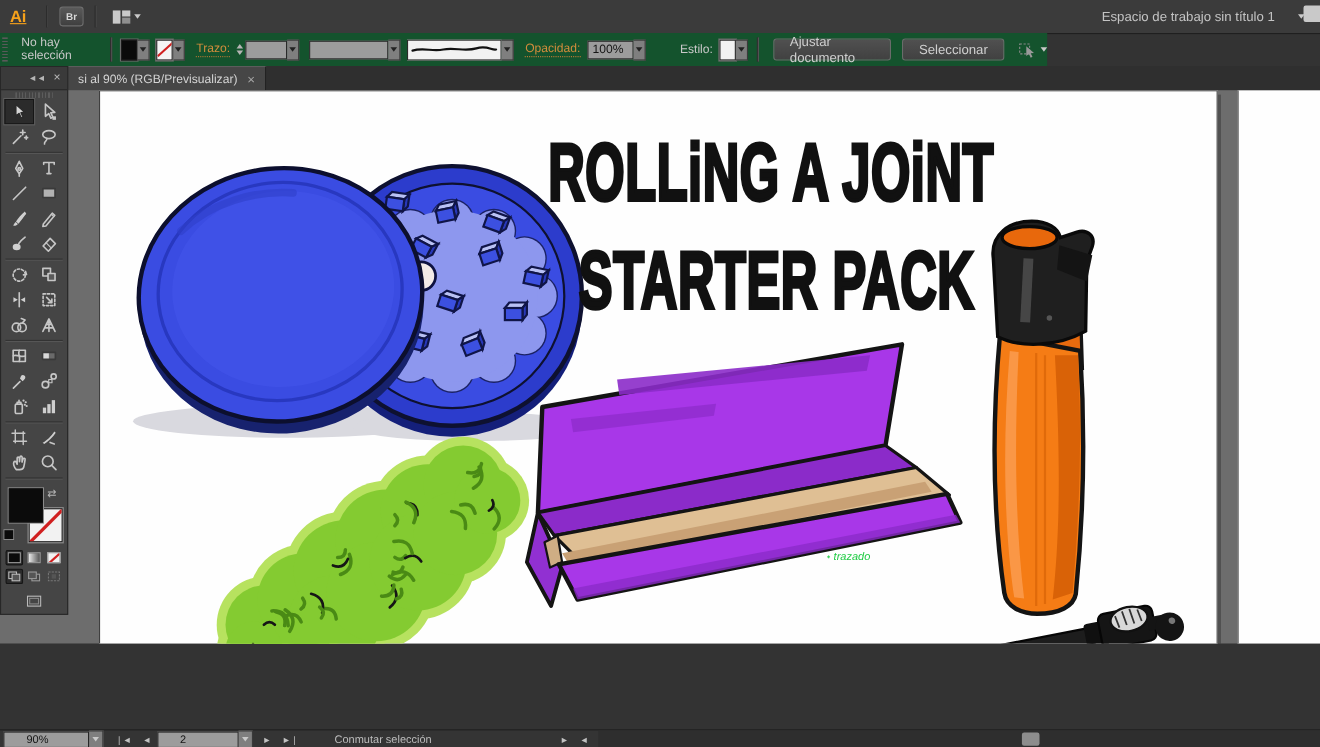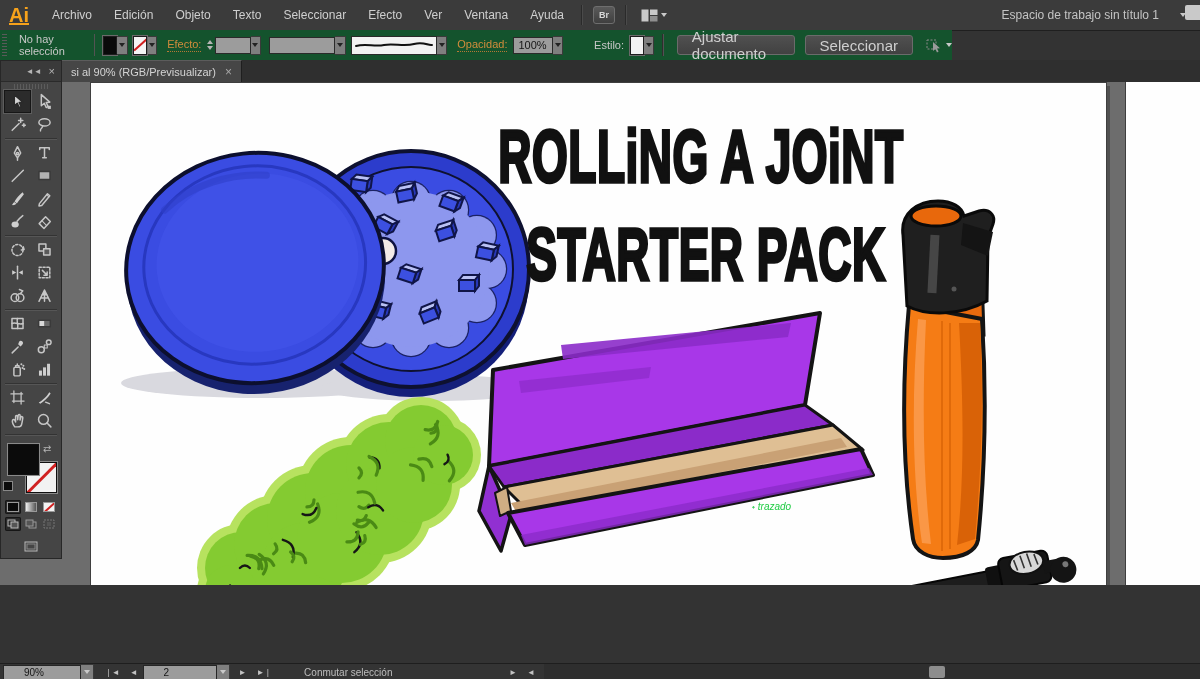--- a/index.html
+++ b/index.html
@@ -1,21 +1,21 @@
 <!DOCTYPE html>
 <html><head>
 <meta charset="utf-8">
 <style>
   html,body{margin:0;padding:0;background:#222;}
   .app{position:relative;width:1200px;height:679px;overflow:hidden;background:#333;
        font-family:"Liberation Sans",sans-serif;-webkit-font-smoothing:antialiased;}
   
   .menubar{position:absolute;left:0;top:0;width:1200px;height:30px;background:#3b3b3b;
            border-bottom:1px solid #1f1f1f;display:flex;align-items:center;color:#cfcfcf;font-size:12px;}
-  .ai-logo{color:#f7a21b;font-weight:bold;font-size:20px;padding:0 12px 0 9px;text-decoration:underline;}
+  .ai-logo{color:#f7a21b;font-weight:bold;font-size:15px;padding:0 12px 0 9px;text-decoration:underline;}
   .menu-item{padding:0 11px;cursor:default;}
   .mb-sep{width:1px;height:20px;background:#2a2a2a;border-right:1px solid #4a4a4a;margin:0 6px;}
   .br-btn{width:20px;height:16px;border:1px solid #6e6e6e;border-radius:3px;background:linear-gradient(#5a5a5a,#3f3f3f);
           font-size:9px;font-weight:bold;color:#d8d8d8;display:flex;align-items:center;justify-content:center;margin:0 4px;}
   .layout-btn{display:flex;align-items:center;gap:3px;margin:0 8px;}
   .caret{width:0;height:0;border-left:3.5px solid transparent;border-right:3.5px solid transparent;border-top:4px solid #c9c9c9;}
   .ws-switch{margin-left:auto;display:flex;align-items:center;gap:21px;padding:0 14px;color:#c4c4c4;}
   .win-min{position:absolute;right:0;top:5px;width:15px;height:15px;background:#c9c9c9;border-radius:2px 0 0 2px;}
   
   .controlbar{position:absolute;left:0;top:30px;width:952px;height:30px;background:#14532d;
@@ -31,21 +31,21 @@
       display:flex;align-items:center;justify-content:center;}
   .dd .caret{border-top-color:#222;}
   .field{height:15px;line-height:15px;background:#9c9c9c;color:#151515;border:1px solid #2a2a2a;padding:0 4px;}
   .stepper{display:flex;flex-direction:column;justify-content:center;gap:2px;margin-right:2px;}
   .stepper i{width:0;height:0;border-left:3.5px solid transparent;border-right:3.5px solid transparent;display:block;}
   .stepper .up{border-bottom:4px solid #b5b5b5;}
   .stepper .dn{border-top:4px solid #b5b5b5;}
   .orange-label{color:#d28c3c;border-bottom:1px dotted #b57934;padding-bottom:1px;margin:0 6px 0 10px;}
   .plain-label{margin:0 6px 0 12px;padding-left:19px;}
   .btn{height:18px;padding:0 14px;margin:0 5px;border:1px solid #6b6b6b;border-radius:3px;
-       background:linear-gradient(#505050,#414141);color:#cfcfcf;font-size:15px;display:flex;align-items:center;}
+       background:linear-gradient(#505050,#414141);color:#cfcfcf;font-size:12px;display:flex;align-items:center;}
   .brush-box{width:86px;height:17px;background:#f2f2f2;border:1px solid #2a2a2a;display:flex;align-items:center;}
   
   .tabbar{position:absolute;left:0;top:60px;width:1200px;height:22px;background:#2f2f2f;display:flex;}
   .doc-tab{margin-left:62px;height:22px;background:#464646;border-right:1px solid #1f1f1f;border-top:1px solid #5c5c5c;
            display:flex;align-items:center;gap:9px;padding:0 9px;color:#d4d4d4;font-size:11px;}
   .tab-close{color:#a8a8a8;font-size:12px;line-height:10px;}
   
   .workspace{position:absolute;left:0;top:82px;width:1200px;height:503px;background:#6d6d6d;overflow:hidden;}
   .artboard-main{position:absolute;left:90px;top:0;width:1015px;height:551px;background:#fefefe;
                  border:1px solid #3f3f3f;box-shadow:3px 4px 0 rgba(30,30,30,.35);}
@@ -94,31 +94,20 @@
   .sb-track{position:relative;flex:1;height:16px;background:#2e2e2e;margin-left:4px;}
   .sb-thumb{position:absolute;left:385px;top:2px;width:16px;height:12px;background:#8d8d8d;border-radius:2px;}
 </style>
 </head>
 <body>
 
 <div class="app" style="--grinder-blue: #3a4ce2; --grinder-rim: #2c3ccc; --grinder-light: #8d97ee; --papers-purple: #a837e8; --papers-shade: #8b2bc9; --papers-tan: #dfbf94; --lighter-orange: #f57c15;">
 
   <div class="menubar">
     <span class="ai-logo">Ai</span>
-    <div id="menu-items" style="display:flex;">
-        <span class="menu-item">Archivo</span>
-        <span class="menu-item">Edición</span>
-        <span class="menu-item">Objeto</span>
-        <span class="menu-item">Texto</span>
-        <span class="menu-item">Seleccionar</span>
-        <span class="menu-item">Efecto</span>
-        <span class="menu-item">Ver</span>
-        <span class="menu-item">Ventana</span>
-        <span class="menu-item">Ayuda</span>
-      </div>
     <span class="mb-sep"></span>
     <span class="br-btn">Br</span>
     <span class="mb-sep"></span>
     <span class="layout-btn">
       <svg width="17" height="13" viewBox="0 0 17 13">
           <rect x="0.5" y="0.5" width="7" height="12" fill="#c9c9c9"></rect>
           <rect x="9" y="0.5" width="7.5" height="5.5" fill="#c9c9c9"></rect>
           <rect x="9" y="7" width="7.5" height="5.5" fill="#8f8f8f"></rect>
         </svg>
       <span class="caret"></span>
@@ -136,21 +125,21 @@
     <span class="cb-sep"></span>
     <span class="swatch black"></span>
     <span class="dd">
         <span class="caret"></span>
       </span>
     <span style="width:8px;"></span>
     <span class="swatch none"></span>
     <span class="dd">
         <span class="caret"></span>
       </span>
-    <span class="orange-label">Efecto:</span>
+    <span class="orange-label">Trazo:</span>
     <span class="stepper">
         <i class="up"></i>
         <i class="dn"></i>
       </span>
     <span class="field" style="width:36px;"></span>
     <span class="dd">
         <span class="caret"></span>
       </span>
     <span style="width:12px;"></span>
     <span class="field" style="width:80px;background:#9c9c9c;"></span>

